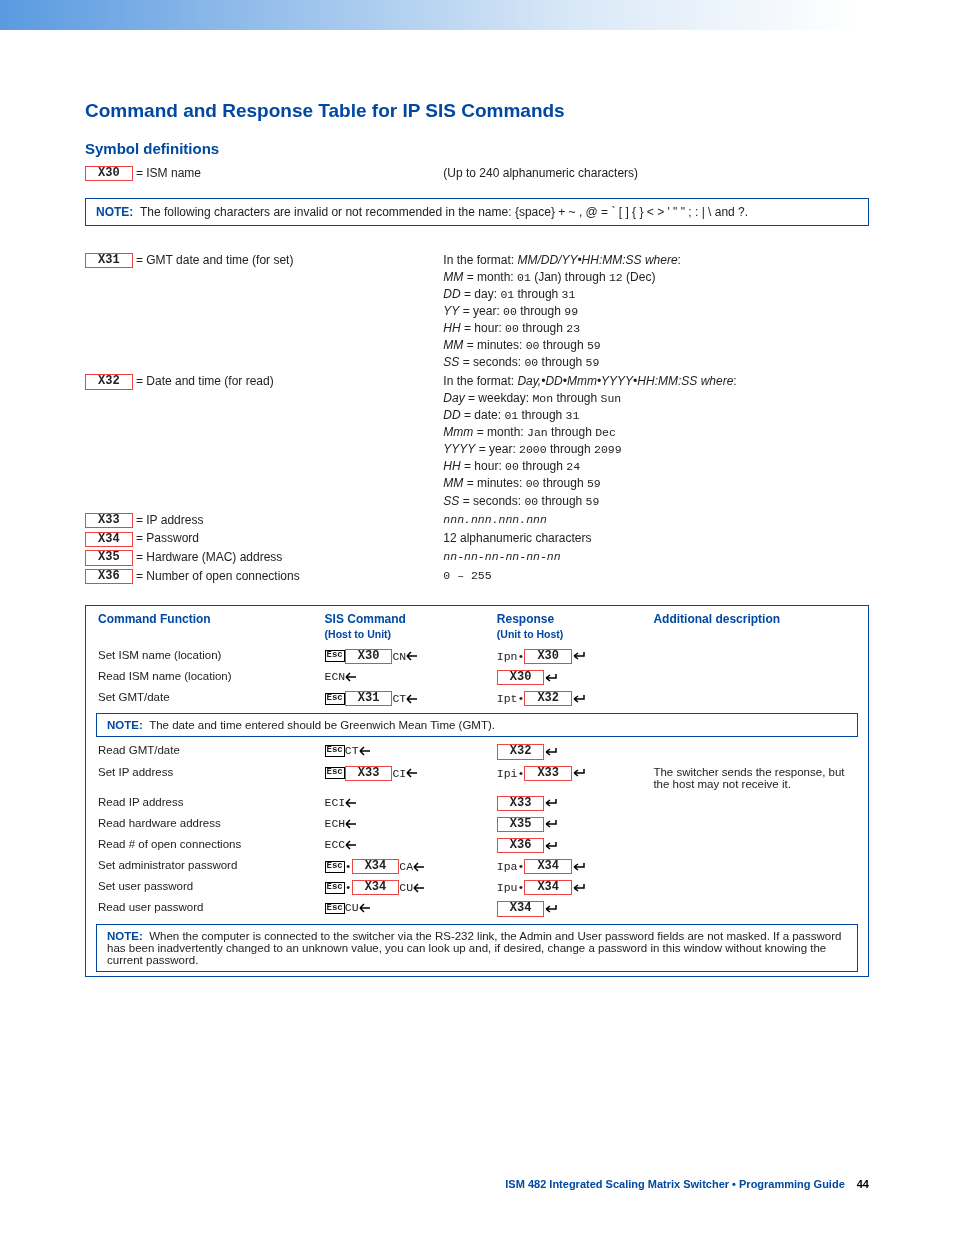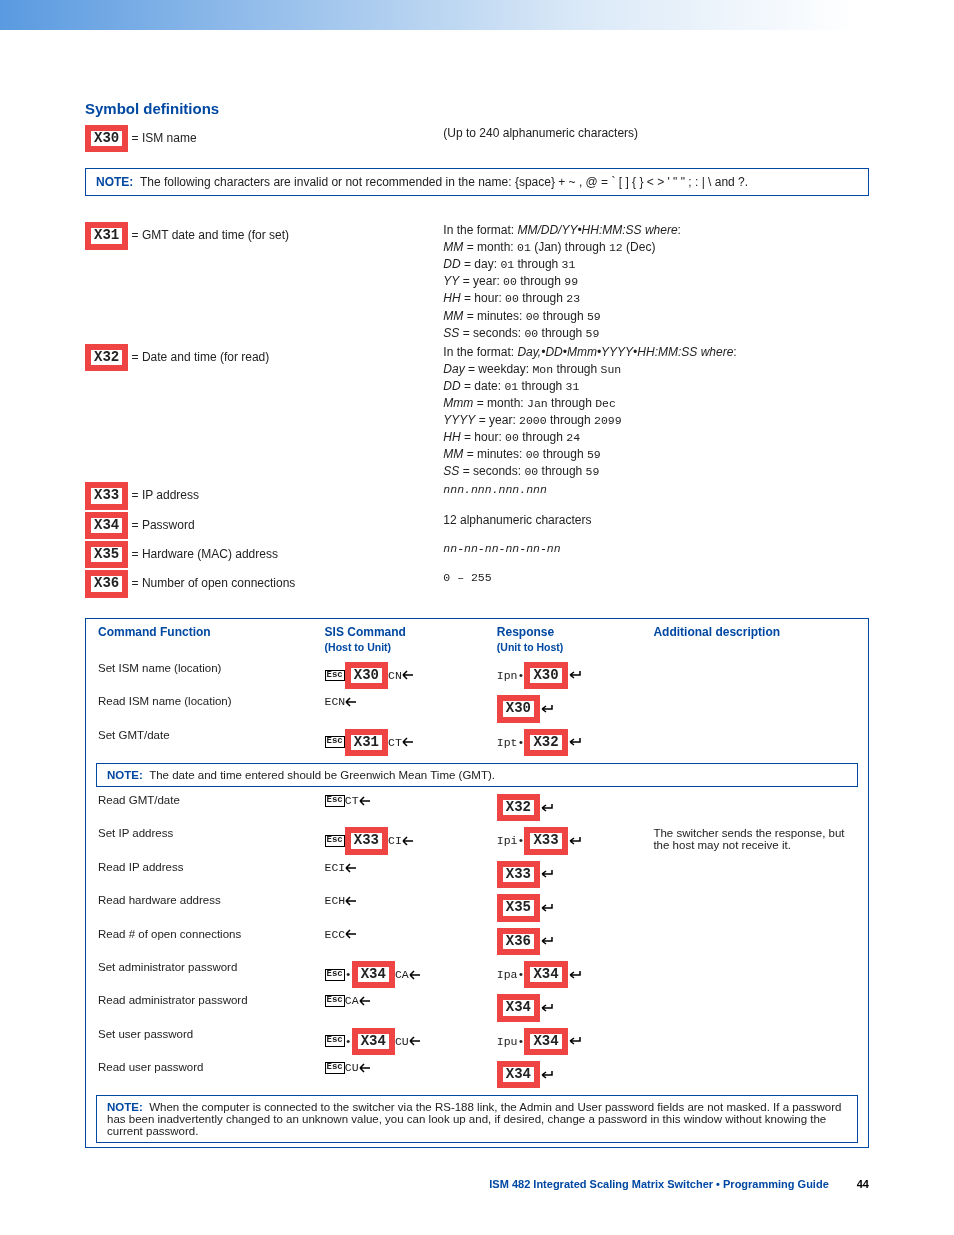--- a/index.html
+++ b/index.html
@@ -43,25 +43,25 @@
     width: 355px;
     vertical-align: top;
   }
   .def-right {
     display: inline-block;
     width: 400px;
     vertical-align: top;
   }
   .xbox {
     display: inline-block;
-    border: 6px solid #ef4444;
+    border: 1px solid #ef4444;
     font-family: "Courier New", monospace;
-    font-size: 14px;
-    font-weight: bold;
-    padding: 0 3px;
+    font-size: 12px;
+    font-weight: bold;
+    padding: 0 12px;
     line-height: 1.1;
     vertical-align: middle;
   }
   .esc {
     display: inline-block;
     border: 1px solid #000;
     font-family: "Courier New", monospace;
     font-size: 9px;
     font-weight: bold;
     padding: 0 1px;
@@ -127,29 +127,30 @@
   col.c3 { width: 20%; }
   col.c4 { width: 29%; }
   .footer {
     position: absolute;
     bottom: 30px;
     right: 85px;
     font-size: 11px;
     font-weight: bold;
     color: #0048a2;
   }
-  .footer .pnum { color: #000; margin-left: 28px; }
+  .footer .pnum { color: #000; margin-left: 12px; }
 </style>
 </head>
 <body>
 
 <div class="header-bar"></div>
 
 <div class="page">
 
+  <h1>Command and Response Table for IP SIS Commands</h1>
 
   <h2>Symbol definitions</h2>
 
   <div class="def-row">
     <span class="def-left"><span class="xbox">X30</span><span> = ISM name</span></span>
     <span class="def-right">(Up to 240 alphanumeric characters)</span>
   </div>
 
   <div class="note-box">
     <span class="note-label">NOTE:</span>&nbsp;&nbsp;<span>The following characters are invalid or not recommended in the name: {space}  + ~ , @ = ` [ ] { } &lt; &gt; ' " " ; : | \ and ?.</span>
@@ -322,30 +323,20 @@
       <td>Set administrator password</td>
       <td><span class="esc">Esc</span><span class="mono">•</span><span class="xbox">X34</span><span class="mono">CA</span><span class="arrow-left"><svg width="14" height="10">
                 <path d="M1 5 L11 5 M1 5 L5 1 M1 5 L5 9" stroke="#000" stroke-width="1.5" fill="none"></path>
               </svg></span></td>
       <td><span class="mono">Ipa•</span><span class="xbox">X34</span><span class="enter"><svg width="14" height="10">
                 <path d="M12 1 L12 5 L2 5 M2 5 L6 2 M2 5 L6 8" stroke="#000" stroke-width="1.5" fill="none"></path>
               </svg></span></td>
       <td></td>
     </tr>
 
-    <tr>
-      <td>Read administrator password</td>
-      <td><span class="esc">Esc</span><span class="mono">CA</span><span class="arrow-left"><svg width="14" height="10">
-                <path d="M1 5 L11 5 M1 5 L5 1 M1 5 L5 9" stroke="#000" stroke-width="1.5" fill="none"></path>
-              </svg></span></td>
-      <td><span class="xbox">X34</span><span class="enter"><svg width="14" height="10">
-                <path d="M12 1 L12 5 L2 5 M2 5 L6 2 M2 5 L6 8" stroke="#000" stroke-width="1.5" fill="none"></path>
-              </svg></span></td>
-      <td></td>
-    </tr>
 
     <tr>
       <td>Set user password</td>
       <td><span class="esc">Esc</span><span class="mono">•</span><span class="xbox">X34</span><span class="mono">CU</span><span class="arrow-left"><svg width="14" height="10">
                 <path d="M1 5 L11 5 M1 5 L5 1 M1 5 L5 9" stroke="#000" stroke-width="1.5" fill="none"></path>
               </svg></span></td>
       <td><span class="mono">Ipu•</span><span class="xbox">X34</span><span class="enter"><svg width="14" height="10">
                 <path d="M12 1 L12 5 L2 5 M2 5 L6 2 M2 5 L6 8" stroke="#000" stroke-width="1.5" fill="none"></path>
               </svg></span></td>
       <td></td>
@@ -357,21 +348,21 @@
                 <path d="M1 5 L11 5 M1 5 L5 1 M1 5 L5 9" stroke="#000" stroke-width="1.5" fill="none"></path>
               </svg></span></td>
       <td><span class="xbox">X34</span><span class="enter"><svg width="14" height="10">
                 <path d="M12 1 L12 5 L2 5 M2 5 L6 2 M2 5 L6 8" stroke="#000" stroke-width="1.5" fill="none"></path>
               </svg></span></td>
       <td></td>
     </tr>
 
     <tr>
           <td colspan="4" class="note-cell">
-      <div class="inner-note"><span class="note-label">NOTE:</span>&nbsp;&nbsp;<span>When the computer is connected to the switcher via the RS-188 link, the Admin and User password fields are not masked.  If a password has been inadvertently changed to an unknown value, you can look up and, if desired, change a password in this window without knowing the current password.</span></div>
+      <div class="inner-note"><span class="note-label">NOTE:</span>&nbsp;&nbsp;<span>When the computer is connected to the switcher via the RS-232 link, the Admin and User password fields are not masked.  If a password has been inadvertently changed to an unknown value, you can look up and, if desired, change a password in this window without knowing the current password.</span></div>
     </td>
         </tr>
   </tbody>
     </table>
 
   <div class="footer">
     <span>ISM 482 Integrated Scaling Matrix Switcher • Programming Guide</span><span class="pnum">44</span>
   </div>
 
 </div>

